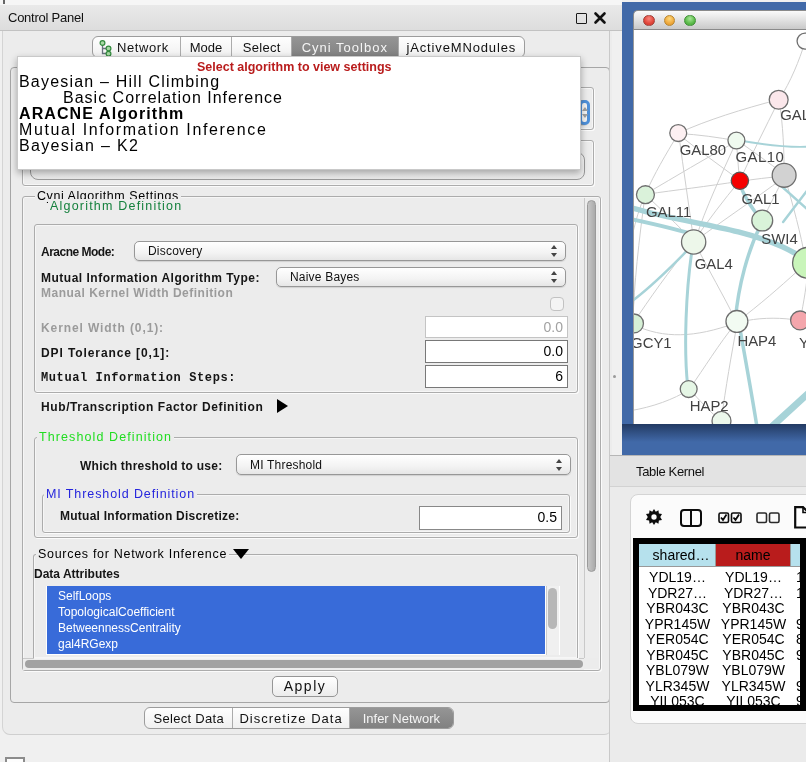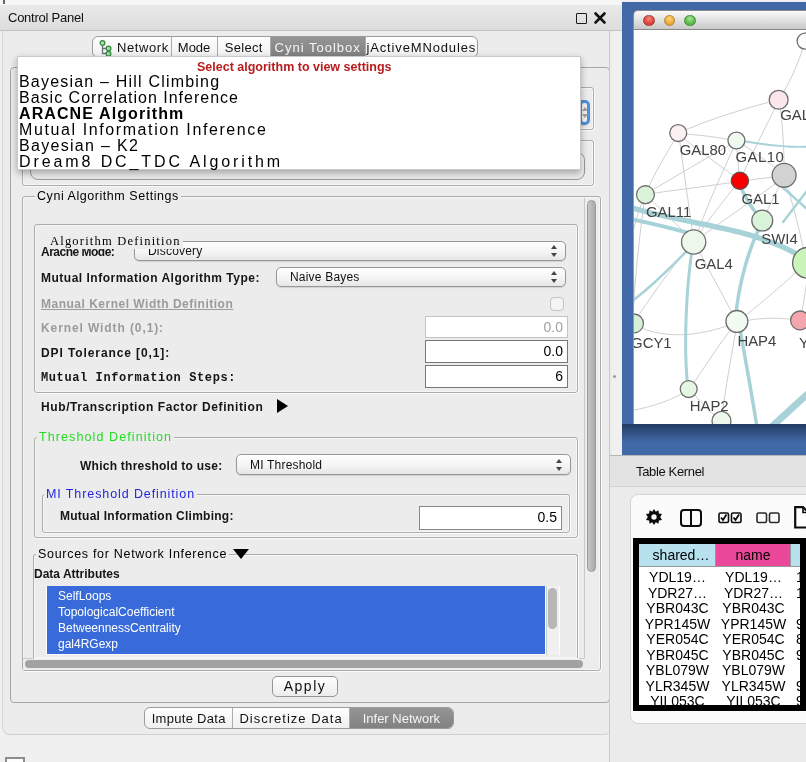--- a/index.html
+++ b/index.html
@@ -28,21 +28,21 @@
 <div class="abs" style="left:0;top:5px;width:622px;height:26px;background:linear-gradient(#e9e9e9,#dddddd);border-bottom:1px solid #c2c2c2;">
   <div class="abs" style="left:8px;top:0;height:26px;line-height:26px;font-size:13px;letter-spacing:-0.25px;color:#111;">Control Panel</div>
   <div class="abs" style="left:576px;top:8px;width:11px;height:11px;border:1.5px solid #1a1a1a;border-radius:1px;"></div>
   <svg class="abs" style="left:593px;top:6px;" width="14" height="14" viewBox="0 0 14 14">
       <path d="M2.5 2.5 L11.5 11.5 M11.5 2.5 L2.5 11.5" stroke="#111" stroke-width="2.6" stroke-linecap="round"></path>
     </svg>
 </div>
 
 <div class="abs" style="left:2px;top:31px;width:610px;height:704px;background:#ececec;border-left:1px solid #d4d4d4;border-bottom:1px solid #cfcfcf;border-radius:0 0 8px 8px;"></div>
 
-<div class="seg" style="left:92px;top:36px;width:386px;height:22px;">
+<div class="seg" style="left:92px;top:36px;width:433px;height:22px;">
   <div style="width:88px;justify-content:flex-start;padding-left:5px;letter-spacing:0.6px;">
     <svg width="15" height="17" viewBox="0 0 15 17" style="margin-right:4px;flex:none;">
         <path d="M4.5 6 L4.5 14.5 L9.5 14.5 M4.5 9.5 L9.5 9.5" stroke="#68727e" stroke-width="1.3" fill="none"></path>
         <circle cx="4.5" cy="4" r="2.4" fill="#a8d8a4" stroke="#338a3e" stroke-width="1.2"></circle>
         <circle cx="10.5" cy="9.5" r="2.4" fill="#a8d8a4" stroke="#338a3e" stroke-width="1.2"></circle>
         <circle cx="10.5" cy="14.8" r="2.4" fill="#a8d8a4" stroke="#338a3e" stroke-width="1.2"></circle>
       </svg>
     Network</div>
   <div style="width:52px;">Mode</div>
   <div style="width:60px;letter-spacing:0.3px;">Select</div>
@@ -65,38 +65,38 @@
 
 <div class="grp" style="left:22px;top:196px;width:579px;height:475px;"></div>
 <div class="gtitle" style="left:35px;top:189px;letter-spacing:0.55px;">Cyni Algorithm Settings</div>
 
 <div class="abs" style="left:584px;top:198px;width:14px;height:460px;background:#ededed;border-left:1px solid #c9c9c9;"></div>
 <div class="abs" style="left:586.5px;top:200px;width:9px;height:372px;background:linear-gradient(90deg,#c6c6c6,#aaaaaa);border:1px solid #9a9a9a;border-radius:5px;"></div>
 <div class="abs" style="left:23px;top:658px;width:561px;height:12px;background:#ededed;border-top:1px solid #c9c9c9;"></div>
 <div class="abs" style="left:25px;top:660px;width:558px;height:8px;background:#a2a2a2;border-radius:4.5px;"></div>
 
 <div class="grp" style="left:34px;top:224px;width:544px;height:169px;"></div>
-<div class="gtitle" style="left:48px;top:234px;color:#000000;letter-spacing:1.2px;font-family:Liberation Serif, serif;">Algorithm Definition</div>
+<div class="gtitle" style="left:48px;top:199px;color:#15803d;letter-spacing:1.2px;">Algorithm Definition</div>
 <div class="lbl" style="left:41px;top:245px;letter-spacing:-0.5px;">Aracne Mode:</div>
 <div class="combo" style="left:134px;top:241px;width:432px;height:20px;">
     <span>Discovery</span>
     <div class="car">
       <i class="u"></i>
       <i class="d"></i>
     </div>
   </div>
 <div class="lbl" style="left:41px;top:271px;">Mutual Information Algorithm Type:</div>
 <div class="combo" style="left:276px;top:267px;width:290px;height:20px;">
     <span>Naive Bayes</span>
     <div class="car">
       <i class="u"></i>
       <i class="d"></i>
     </div>
   </div>
-<div class="lbl dis" style="left:41px;top:297px;text-decoration:underline;">Manual Kernel Width Definition</div>
+<div class="lbl dis" style="left:41px;top:286px;">Manual Kernel Width Definition</div>
 <div class="abs" style="left:550px;top:297px;width:14px;height:14px;border:1px solid #c2c2c2;border-radius:4px;background:#f4f4f4;"></div>
 <div class="lbl dis" style="left:41px;top:321px;letter-spacing:0.9px;">Kernel Width (0,1):</div>
 <div class="field" style="left:425px;top:316px;width:143px;height:22px;line-height:20px;border:1px solid #c4c4c4;color:#a2a2a2;">0.0</div>
 <div class="lbl" style="left:41px;top:346px;letter-spacing:0.9px;">DPI Tolerance [0,1]:</div>
 <div class="field" style="left:425px;top:340px;width:143px;height:23px;line-height:21px;border:1.5px solid #787878;">0.0</div>
 <div class="lbl" style="left:41px;top:371px;letter-spacing:0.6px;font-family:Liberation Mono, monospace;">Mutual Information Steps:</div>
 <div class="field" style="left:425px;top:365px;width:143px;height:23px;line-height:21px;border:1.5px solid #787878;">6</div>
 
 <div class="lbl" style="left:41px;top:400px;letter-spacing:0.6px;">Hub/Transcription Factor Definition</div>
 <div class="abs" style="left:277px;top:399px;width:0;height:0;border-top:7.5px solid transparent;border-bottom:7.5px solid transparent;border-left:11px solid #000;"></div>
@@ -106,56 +106,55 @@
 <div class="lbl" style="left:80px;top:459px;letter-spacing:0.25px;">Which threshold to use:</div>
 <div class="combo" style="left:236px;top:454px;width:335px;height:21px;">
     <span>MI Threshold</span>
     <div class="car">
       <i class="u"></i>
       <i class="d"></i>
     </div>
   </div>
 <div class="grp" style="left:42px;top:494px;width:528px;height:39px;"></div>
 <div class="gtitle" style="left:44px;top:487px;color:#2525dd;letter-spacing:0.9px;">MI Threshold Definition</div>
-<div class="lbl" style="left:60px;top:509px;letter-spacing:0.25px;">Mutual Information Climbing:</div>
+<div class="lbl" style="left:60px;top:509px;letter-spacing:0.25px;">Mutual Information Discretize:</div>
 <div class="field" style="left:419px;top:506px;width:143px;height:24px;line-height:21px;border:1.5px solid #888;">0.5</div>
 
 <div class="grp" style="left:33px;top:554px;width:545px;height:104px;border-bottom:none;border-radius:3px 3px 0 0;"></div>
 <div class="gtitle" style="left:36px;top:547px;letter-spacing:0.7px;">Sources for Network Inference</div>
 <div class="abs" style="left:233px;top:549px;width:0;height:0;border-left:8.5px solid transparent;border-right:8.5px solid transparent;border-top:10px solid #000;"></div>
 <div class="lbl" style="left:34px;top:567px;letter-spacing:0;">Data Attributes</div>
 
 <div class="abs" style="left:46px;top:586px;width:514px;height:69px;background:#fff;"></div>
 <div class="abs" style="left:47px;top:586px;width:498px;height:68px;background:#386bd9;"></div>
 <div class="abs" style="left:58px;top:588px;font-size:12px;color:#fff;line-height:16px;white-space:nowrap;">SelfLoops<br>TopologicalCoefficient<br>BetweennessCentrality<br>gal4RGexp</div>
 <div class="abs" style="left:546px;top:586px;width:13px;height:69px;background:#f0f0f0;border-left:1px solid #ccc;"></div>
 <div class="abs" style="left:548px;top:588px;width:9px;height:41px;background:#b7b7b7;border-radius:4.5px;"></div>
 
 <div class="abs" style="left:272px;top:676px;width:66px;height:21px;border:1px solid #969696;border-radius:5px;background:linear-gradient(#ffffff,#ececec);font-size:14px;letter-spacing:1.5px;color:#111;text-align:center;line-height:19px;">Apply</div>
 
 <div class="seg" style="left:144px;top:707px;width:310px;height:22px;">
-  <div style="width:89px;letter-spacing:0.3px;">Impute Data</div>
+  <div style="width:89px;letter-spacing:0.3px;">Select Data</div>
   <div style="width:117px;letter-spacing:1px;">Discretize Data</div>
   <div class="sel" style="width:104px;">Infer Network</div>
 </div>
 
 <div class="abs" style="left:5px;top:757px;width:20px;height:10px;border:2px solid #8c8c8c;background:#fdfdfd;"></div>
 
 <div class="abs" style="left:609px;top:31px;width:1px;height:731px;background:#c9c9c9;"></div>
 <div class="abs" style="left:613px;top:375px;width:3px;height:3px;background:#9a9a9a;border-radius:50%;"></div>
 
 <div class="abs" style="left:17px;top:56px;width:564px;height:114px;background:#fff;border:1px solid #c9c9c9;box-shadow:0 3px 7px rgba(0,0,0,0.32);z-index:5;">
   <div style="position:absolute;top:3px;left:179px;font-size:12.5px;font-weight:bold;color:#b91c1c;white-space:nowrap;">Select algorithm to view settings</div>
   <div style="position:absolute;top:17px;left:1px;font-size:16px;color:#000;line-height:15.9px;white-space:nowrap;">
     <div style="letter-spacing:1.2px;">Bayesian – Hill Climbing</div>
-    <div style="letter-spacing:1.0px;">Basic Correlation Inference</div>
+    <div style="letter-spacing:1.0px;margin-left:44px;">Basic Correlation Inference</div>
     <div style="letter-spacing:1.1px;font-weight:bold;">ARACNE Algorithm</div>
     <div style="letter-spacing:1.6px;">Mutual Information Inference</div>
     <div style="letter-spacing:1.3px;">Bayesian – K2</div>
-    <div style="letter-spacing:2.9px;">Dream8 DC_TDC Algorithm</div>
   </div>
 </div>
 
 <div class="abs" style="left:622px;top:2px;width:184px;height:453px;background:#4169a8;"></div>
 
 <div class="abs" style="left:622px;top:424px;width:184px;height:18px;background:linear-gradient(rgba(10,20,42,0.55),rgba(10,20,42,0));"></div>
 
 <div class="abs" style="left:633px;top:10px;width:173px;height:20px;background:linear-gradient(#fafafa,#c9c9c9);border:1px solid #8a8a8a;border-right:none;border-top-left-radius:5px;">
   <div class="abs" style="left:9px;top:3.5px;width:11.5px;height:11.5px;border-radius:50%;background:radial-gradient(circle at 50% 30%,#f6867c,#e2463a 60%,#c93a2e);border:0.5px solid #9f3f38;"></div>
   <div class="abs" style="left:29.5px;top:3.5px;width:11.5px;height:11.5px;border-radius:50%;background:radial-gradient(circle at 50% 30%,#fcd97e,#f0a93c 60%,#d7932c);border:0.5px solid #b8862e;"></div>
@@ -267,20 +266,20 @@
       <rect x="13.5" y="1" width="9.5" height="9.5" rx="1.5"></rect>
     </g>
   </svg>
 <svg class="abs" style="left:794px;top:506px;" width="16" height="23" viewBox="0 0 16 23">
     <path d="M1.2 1.2 L9 1.2 L14.5 6.5 L14.5 21.5 L1.2 21.5 Z" fill="#fff" stroke="#0c0c0c" stroke-width="2.2"></path>
     <path d="M9 1.2 L9 6.5 L14.5 6.5" fill="none" stroke="#0c0c0c" stroke-width="1.6"></path>
   </svg>
 
 <div class="abs" style="left:633px;top:538px;width:173px;height:173px;border:6px solid #000000;background:#fff;overflow:hidden;">
   <div class="abs" style="left:0;top:0;width:77px;height:23px;background:#b6e1ed;border-right:1px solid #999;border-bottom:1px solid #999;text-align:center;text-indent:8px;font-size:14px;line-height:22px;">shared…</div>
-  <div class="abs" style="left:77px;top:0;width:75px;height:23px;background:#ec4899;border-right:1px solid #999;border-bottom:1px solid #999;text-align:center;font-size:14px;line-height:22px;">name</div>
+  <div class="abs" style="left:77px;top:0;width:75px;height:23px;background:#b91c1c;border-right:1px solid #999;border-bottom:1px solid #999;text-align:center;font-size:14px;line-height:22px;">name</div>
   <div class="abs" style="left:152px;top:0;width:28px;height:23px;background:#b6e1ed;border-bottom:1px solid #999;font-size:14px;line-height:22px;padding-left:18px;">A</div>
   <div class="abs" style="left:0;top:26px;width:77px;text-align:center;font-size:14px;line-height:15.5px;color:#000;">YDL19…<br>YDR27…<br>YBR043C<br>YPR145W<br>YER054C<br>YBR045C<br>YBL079W<br>YLR345W<br>YIL053C</div>
   <div class="abs" style="left:77px;top:26px;width:75px;text-align:center;font-size:14px;line-height:15.5px;color:#000;">YDL19…<br>YDR27…<br>YBR043C<br>YPR145W<br>YER054C<br>YBR045C<br>YBL079W<br>YLR345W<br>YIL053C</div>
   <div class="abs" style="left:157px;top:26px;width:28px;font-size:14px;line-height:15.5px;color:#000;">13.<br>12.<br>&nbsp;<br>9.1<br>8.9<br>9.4<br>&nbsp;<br>9.2<br>9.0</div>
   <div class="abs" style="left:0;top:161px;width:173px;height:12px;background:#fff;border-top:1px solid #ccc;"></div>
   <div class="abs" style="left:3px;top:163px;width:167px;height:7.5px;background:#b8b8b8;border-radius:4px;"></div>
 </div>
 
 </body></html>

